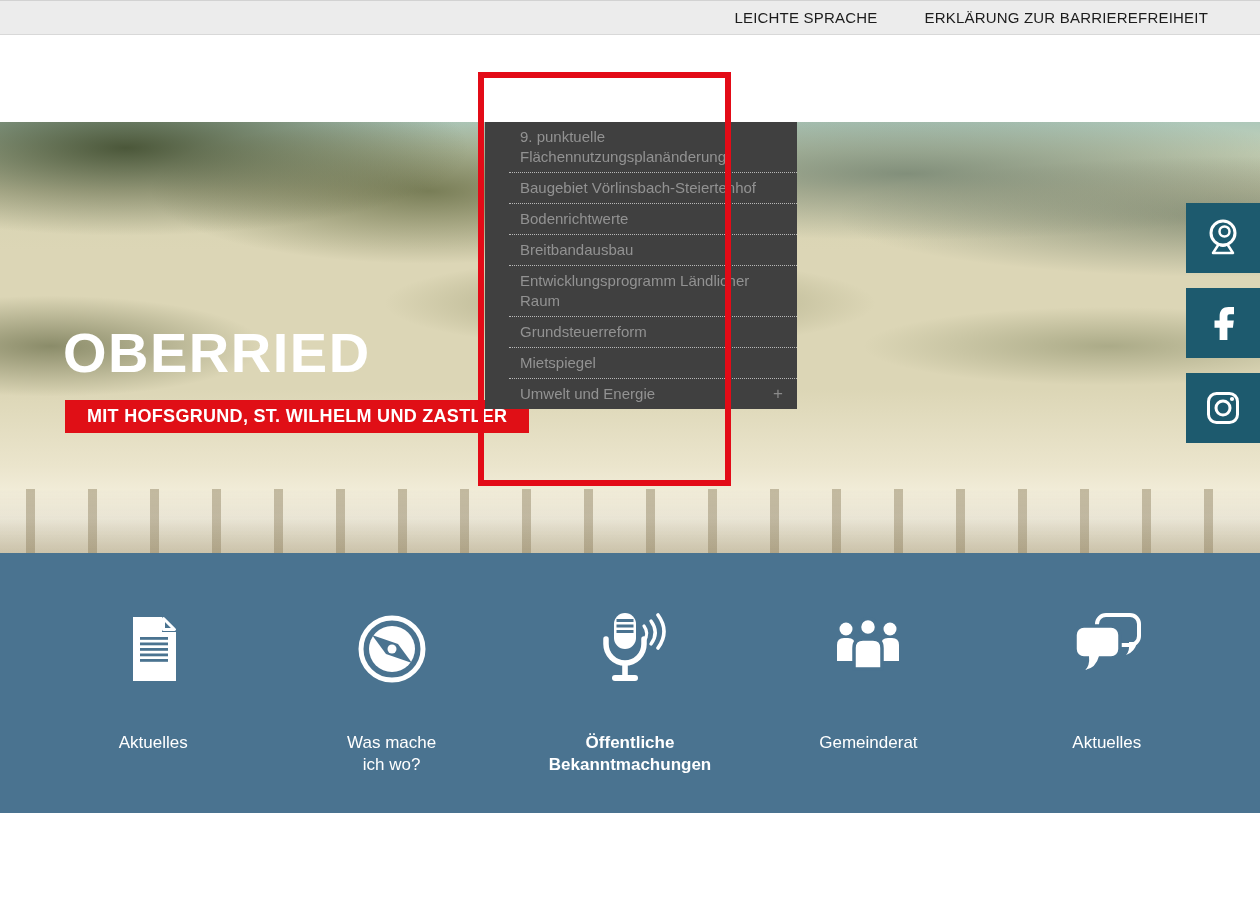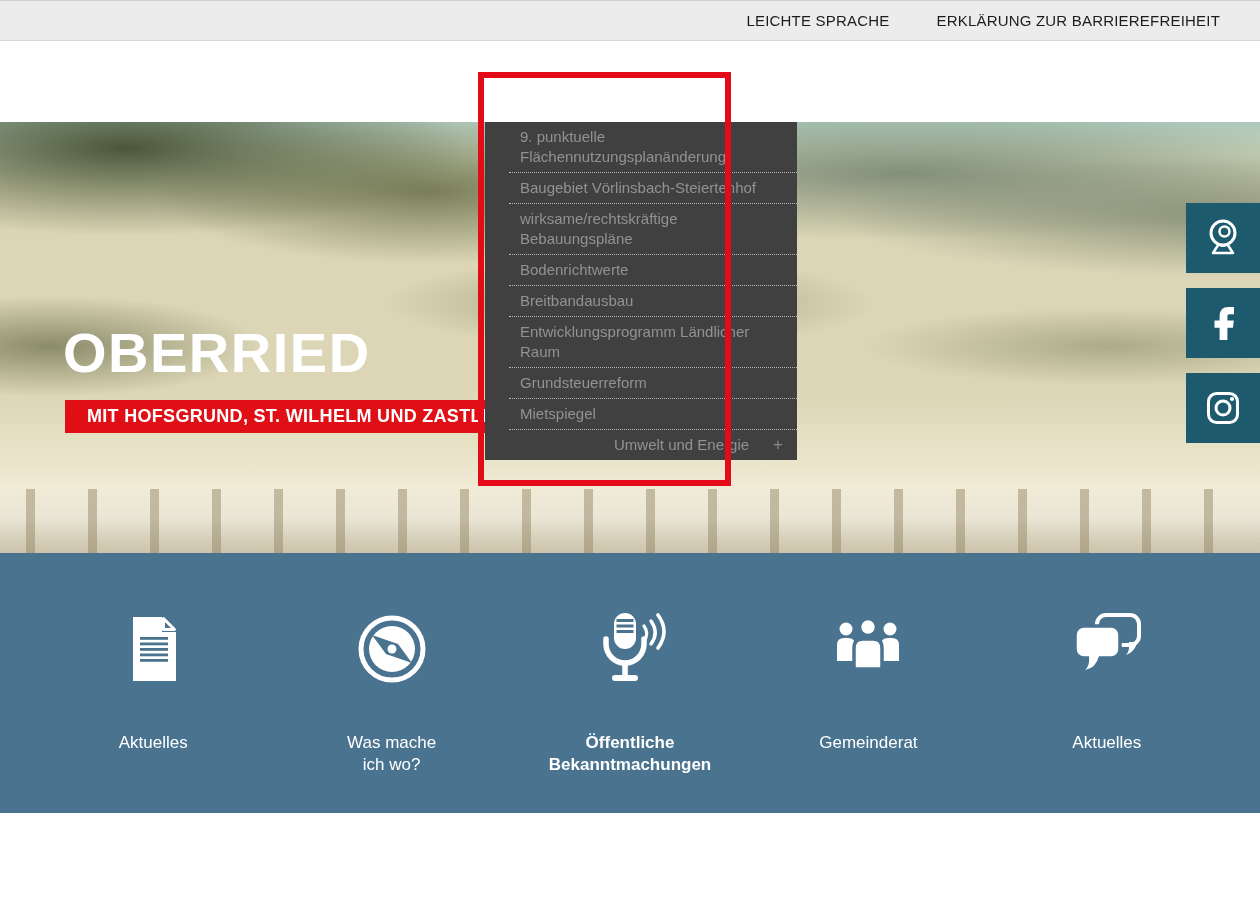--- a/index.html
+++ b/index.html
@@ -1,22 +1,22 @@
 <!DOCTYPE html>
 <html lang="de"><head>
 <meta charset="utf-8">
 <style>
   html,body{margin:0;padding:0;background:#fff;}
   body{width:1260px;height:904px;font-family:"Liberation Sans",sans-serif;-webkit-font-smoothing:antialiased;}
   .page{position:relative;width:1260px;height:904px;overflow:hidden;background:#fff;}
 
   
-  .topbar{position:absolute;top:0;left:0;width:1260px;height:41px;background:#ececec;
+  .topbar{position:absolute;top:0;left:0;width:1260px;height:35px;background:#ececec;
     border-top:1px solid #d2d2d2;border-bottom:1px solid #d8d8d8;box-sizing:border-box;
-    display:flex;justify-content:flex-end;align-items:center;gap:47px;padding-right:40px;}
+    display:flex;justify-content:flex-end;align-items:center;gap:47px;padding-right:52px;}
   .topbar a{font-size:15px;color:#1c1c1c;text-decoration:none;letter-spacing:.2px;cursor:pointer;}
 
   
   .navband{position:absolute;top:35px;left:0;width:1260px;height:87px;background:#fff;}
   .nav-inner{position:absolute;left:27px;bottom:0;display:flex;height:46px;}
   .nav-item{width:227px;display:flex;align-items:center;justify-content:center;
     font-size:16.5px;color:#66707a;letter-spacing:.2px;cursor:pointer;white-space:nowrap;}
   .nav-item.active{background:#e9e9e9;color:#2d2d2d;}
   .nav-item.open{background:#ededed;color:#2d2d2d;}
 
@@ -43,21 +43,21 @@
     font-size:18px;font-weight:bold;line-height:33px;padding:0 22px;letter-spacing:.3px;z-index:3;white-space:nowrap;}
 
   
   .social{position:absolute;right:0;top:203px;display:flex;flex-direction:column;gap:15px;z-index:6;}
   .social-btn{width:74px;height:70px;background:#1d5a6e;display:flex;align-items:center;justify-content:center;cursor:pointer;}
 
   
   .dropdown{position:absolute;left:485px;top:122px;width:288px;background:#404040;z-index:7;padding-left:24px;}
   .dropdown-item{padding:5px 14px 5px 11px;font-size:15px;color:#929292;line-height:20px;
     border-bottom:1px dotted #b8b8b8;cursor:pointer;}
-  .dropdown-item:last-child{border-bottom:none;display:flex;justify-content:flex-end;align-items:center;gap:24px;}
+  .dropdown-item:last-child{border-bottom:none;display:flex;justify-content:space-between;align-items:center;gap:24px;}
   .plus{color:#8a8a8a;font-size:17px;line-height:20px;}
 
   
   .annotation{position:absolute;left:478px;top:72px;width:253px;height:414px;
     border:6px solid #e30b17;box-sizing:border-box;z-index:9;pointer-events:none;}
 
   
   .quicklinks{position:absolute;top:553px;left:0;width:1260px;height:260px;background:#4a7390;
     display:flex;padding:0 34px;box-sizing:border-box;}
   .ql{flex:1;display:flex;flex-direction:column;align-items:center;cursor:pointer;}
@@ -101,21 +101,20 @@
         <rect x="9.5" y="9.5" width="29" height="29" rx="8" fill="none" stroke="#fff" stroke-width="3"></rect>
         <circle cx="24" cy="24" r="7" fill="none" stroke="#fff" stroke-width="3"></circle>
         <circle cx="33" cy="15" r="2.1" fill="#fff"></circle>
       </svg>
     </div>
   </div>
 
   <div class="dropdown">
     <div class="dropdown-item">9. punktuelle Flächennutzungsplanänderung</div>
     <div class="dropdown-item">Baugebiet Vörlinsbach-Steiertenhof</div>
-    <div class="dropdown-item">wirksame/rechtskräftige Bebauungspläne</div>
     <div class="dropdown-item">Bodenrichtwerte</div>
     <div class="dropdown-item">Breitbandausbau</div>
     <div class="dropdown-item">Entwicklungsprogramm Ländlicher Raum</div>
     <div class="dropdown-item">Grundsteuerreform</div>
     <div class="dropdown-item">Mietspiegel</div>
     <div class="dropdown-item">
       <span>Umwelt und Energie</span>
       <span class="plus">+</span>
     </div>
   </div>

